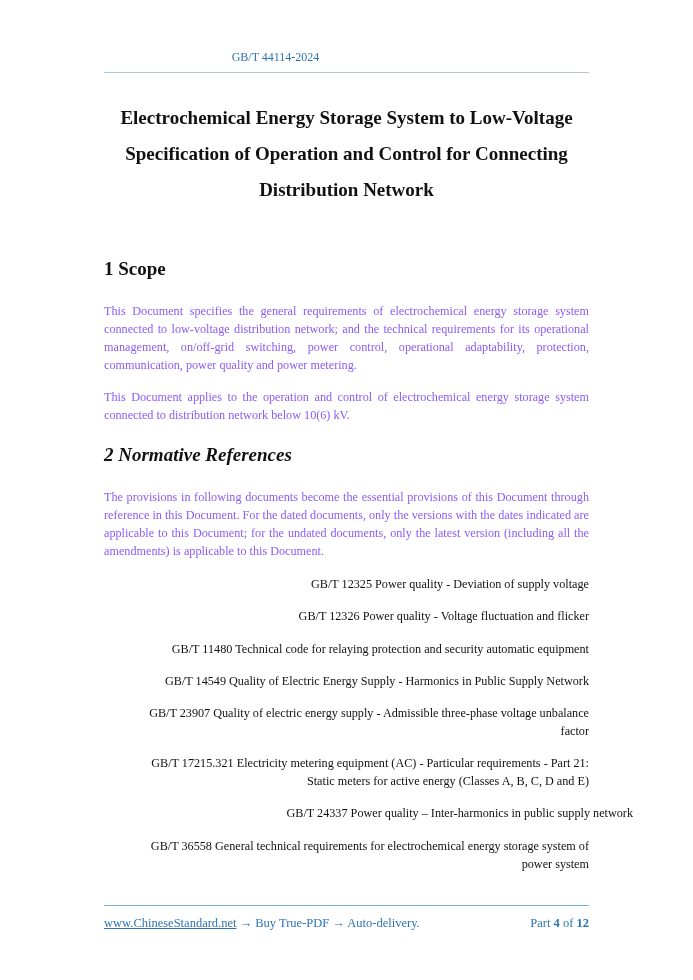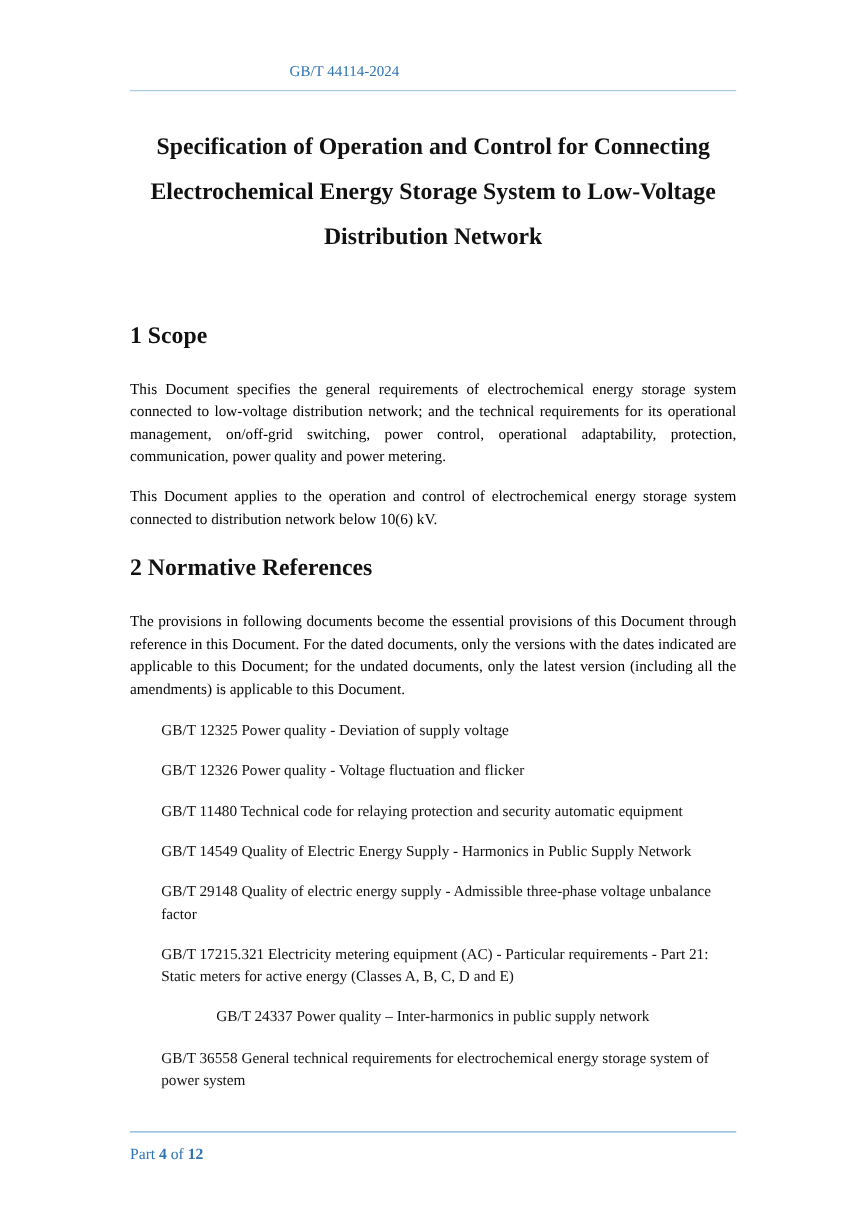--- a/index.html
+++ b/index.html
@@ -5,57 +5,64 @@
   html, body { margin: 0; padding: 0; background: #ffffff; }
   body { width: 693px; height: 980px; position: relative; overflow: hidden;
          font-family: "Liberation Serif", serif; color: #111; }
   .header-code { position: absolute; top: 50px; left: 0; width: 551px; text-align: center;
                  font-size: 12px; color: #2e74b5; }
   .header-rule { position: absolute; top: 72px; left: 104px; width: 485px; height: 1px; background: #a9cce3; }
   .doc-title { position: absolute; top: 100px; left: 90px; width: 513px; text-align: center;
                font-weight: bold; font-size: 19px; line-height: 36px; color: #111; }
   .section-heading { position: absolute; left: 104px; font-weight: bold; font-size: 19px; color: #111; margin: 0; }
   .para { position: absolute; left: 104px; width: 485px; font-size: 12.2px; line-height: 18px;
-          text-align: justify; margin: 0; color: #000000; }
-  .ref { position: absolute; left: 129px; width: 460px; font-size: 12.2px; line-height: 18px; margin: 0; color: #111; }
+          text-align: justify; margin: 0; color: #8b5cf6; }
+  .ref { position: absolute; left: 129px; width: 460px; font-size: 12.2px; line-height: 18px; margin: 0; color: #111; text-align: right; }
   .footer-rule { position: absolute; top: 905px; left: 104px; width: 485px; height: 1px; background: #7fb0d6; }
   .footer { position: absolute; top: 916px; left: 104px; width: 485px; font-size: 12.5px; color: #2e74b5;
             display: flex; justify-content: space-between; }
   .footer a { color: #2e74b5; text-decoration: underline; }
   .page-num b { font-weight: bold; }
 </style>
 </head>
 <body>
 
 <div class="header-code">GB/T 44114-2024</div>
 <div class="header-rule"></div>
 
 <div class="doc-title">
+  <div>Electrochemical Energy Storage System to Low-Voltage</div>
   <div>Specification of Operation and Control for Connecting</div>
-  <div>Electrochemical Energy Storage System to Low-Voltage</div>
   <div>Distribution Network</div>
 </div>
 
 <h2 class="section-heading" style="top:258px;">1 Scope</h2>
 <p class="para" style="top:302px;">This Document specifies the general requirements of electrochemical energy storage system connected to low-voltage distribution network; and the technical requirements for its operational management, on/off-grid switching, power control, operational adaptability, protection, communication, power quality and power metering.</p>
 <p class="para" style="top:388px;">This Document applies to the operation and control of electrochemical energy storage system connected to distribution network below 10(6) kV.</p>
 
-<h2 class="section-heading" style="top:444px;">2 Normative References</h2>
+<h2 class="section-heading" style="top:444px;font-style:italic;">2 Normative References</h2>
 <p class="para" style="top:488px;">The provisions in following documents become the essential provisions of this Document through reference in this Document. For the dated documents, only the versions with the dates indicated are applicable to this Document; for the undated documents, only the latest version (including all the amendments) is applicable to this Document.</p>
 
 <p class="ref" style="top:575px;">GB/T 12325 Power quality - Deviation of supply voltage</p>
 <p class="ref" style="top:607px;">GB/T 12326 Power quality - Voltage fluctuation and flicker</p>
 <p class="ref" style="top:640px;">GB/T 11480 Technical code for relaying protection and security automatic equipment</p>
 <p class="ref" style="top:672px;">GB/T 14549 Quality of Electric Energy Supply - Harmonics in Public Supply Network</p>
-<p class="ref" style="top:704px;">GB/T 29148 Quality of electric energy supply - Admissible three-phase voltage unbalance factor</p>
+<p class="ref" style="top:704px;">GB/T 23907 Quality of electric energy supply - Admissible three-phase voltage unbalance factor</p>
 <p class="ref" style="top:754px;">GB/T 17215.321 Electricity metering equipment (AC) - Particular requirements - Part 21: Static meters for active energy (Classes A, B, C, D and E)</p>
 <p class="ref" style="top:804px;margin-left:44px;">GB/T 24337 Power quality – Inter-harmonics in public supply network</p>
 <p class="ref" style="top:837px;">GB/T 36558 General technical requirements for electrochemical energy storage system of power system</p>
 
 <div class="footer-rule"></div>
 <div class="footer">
+  <span>
+    <a>www.ChineseStandard.net</a>
+    <span>→</span>
+    <span>Buy True-PDF</span>
+    <span>→</span>
+    <span>Auto-delivery.</span>
+  </span>
   <span class="page-num">
     <span>Part</span>
     <b>4</b>
     <span>of</span>
     <b>12</b>
   </span>
 </div>
 
 </body></html>

